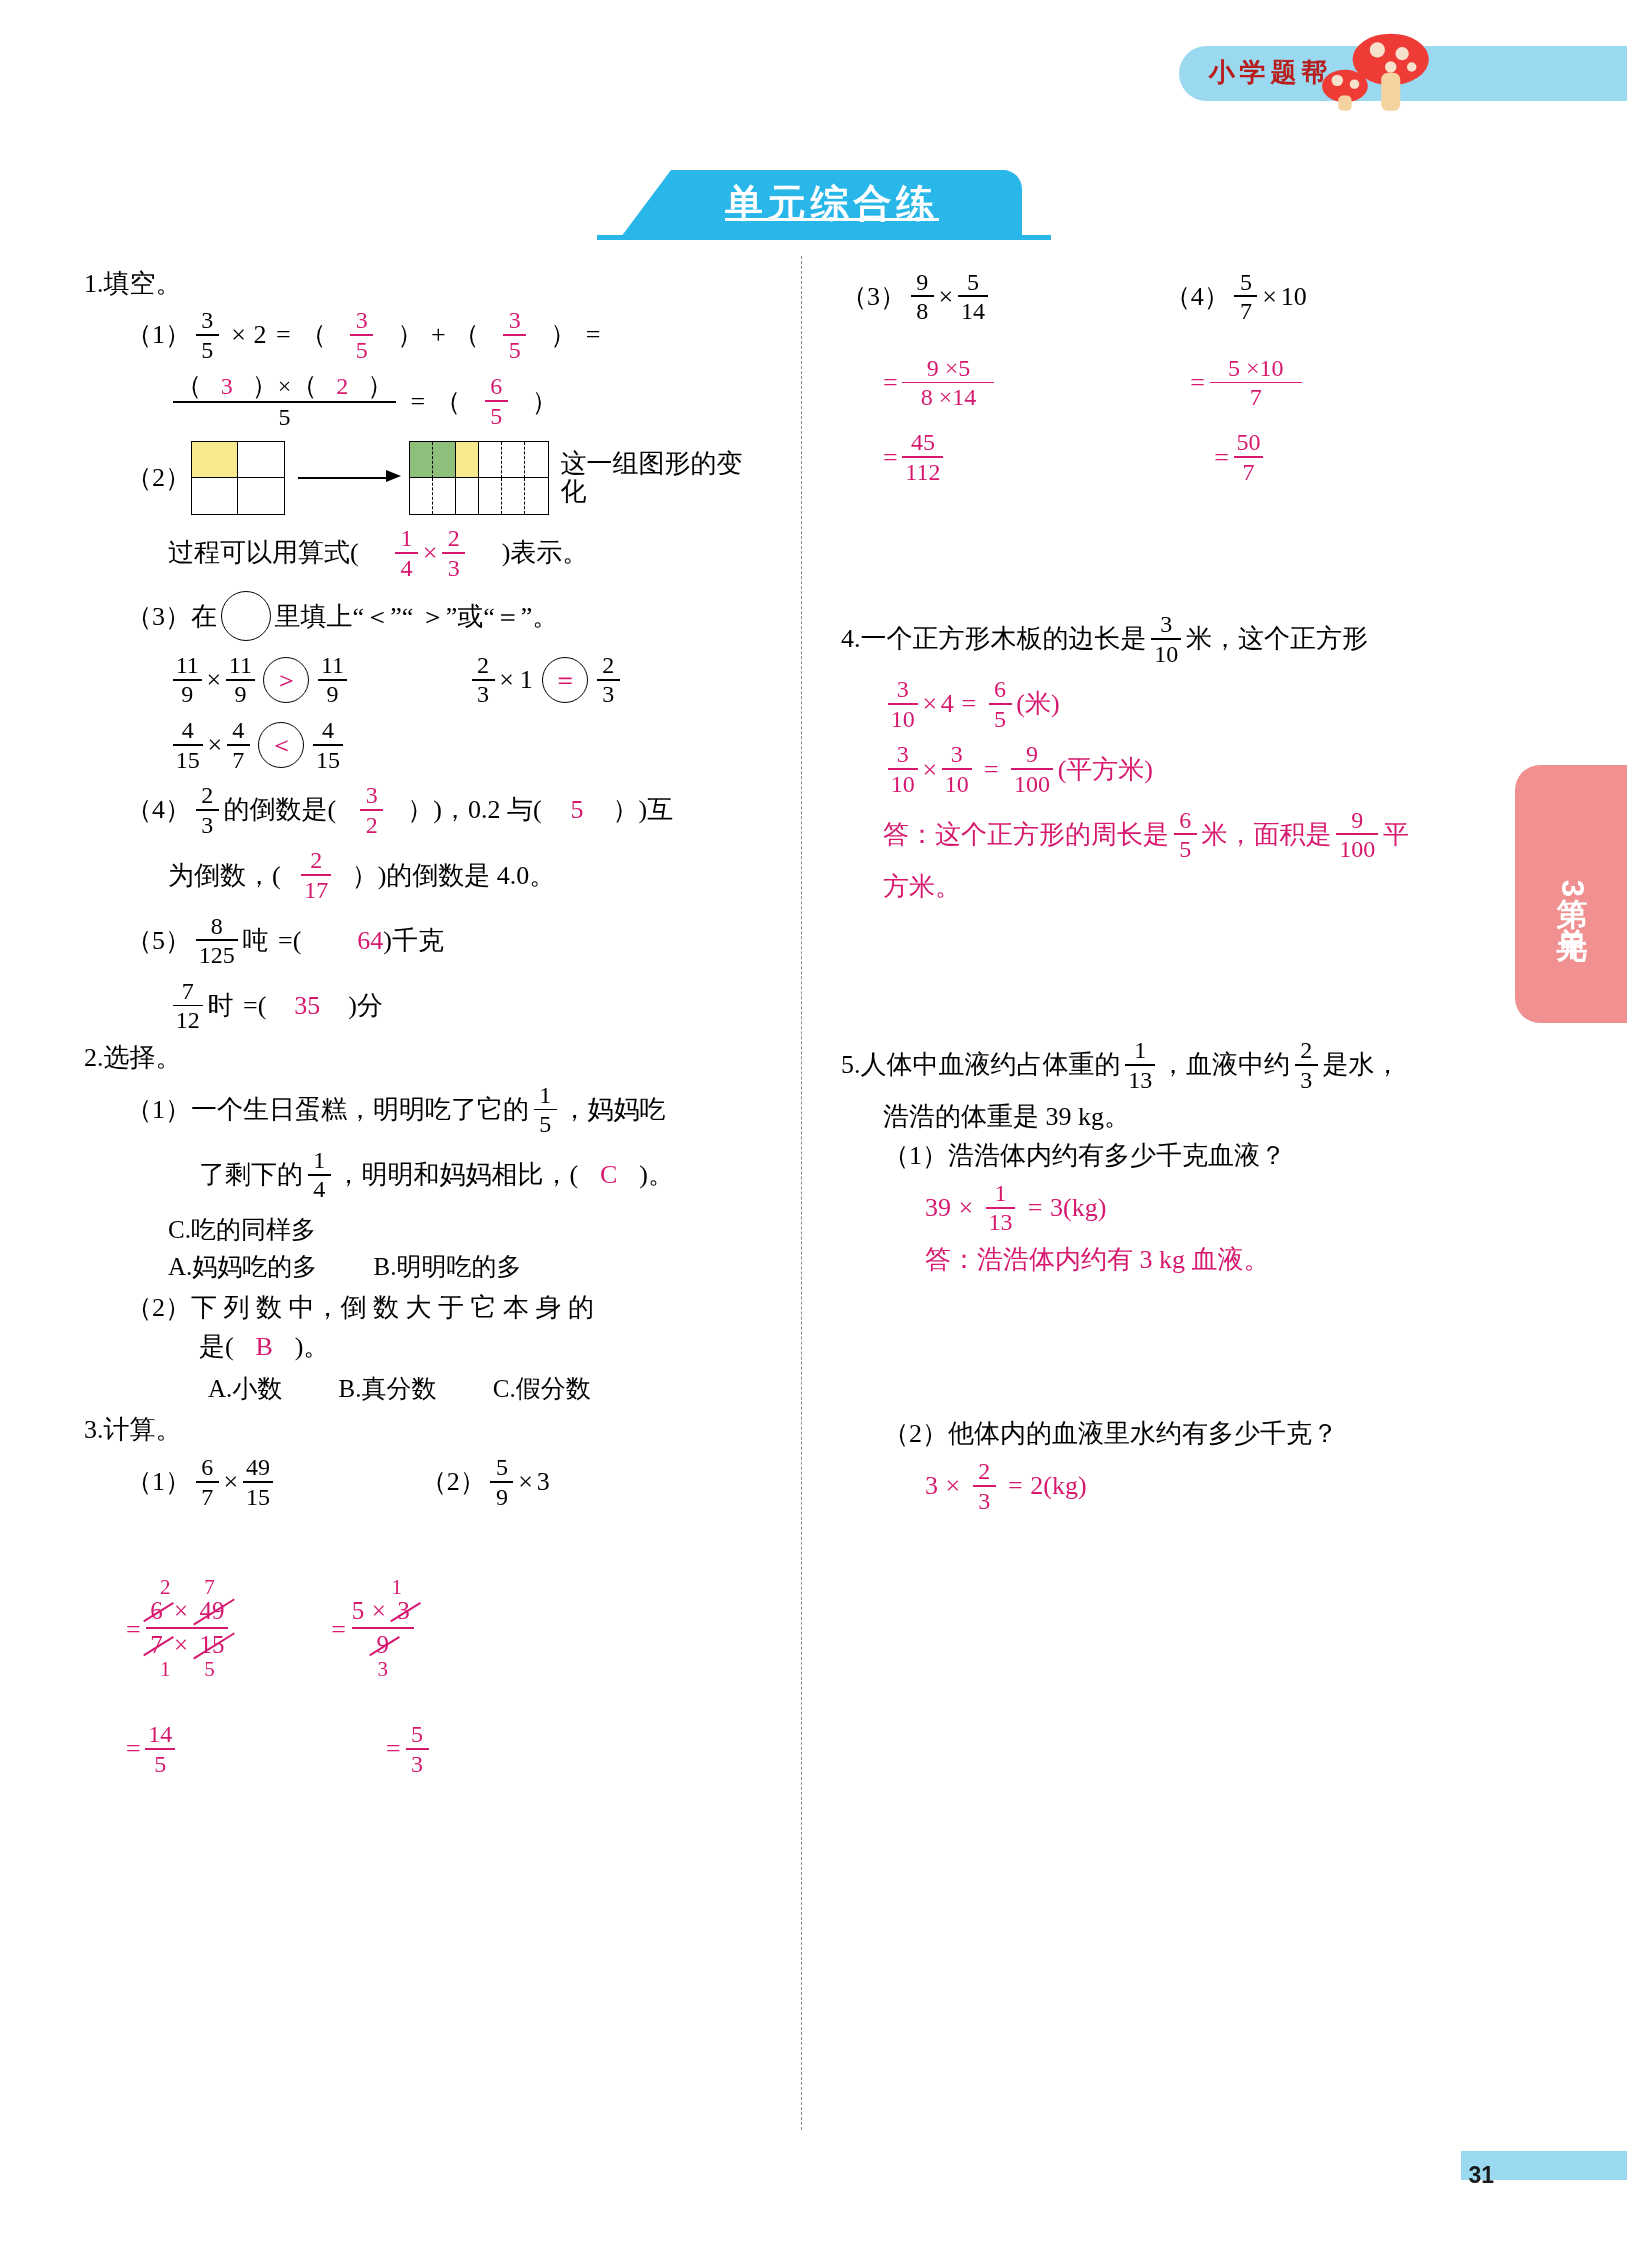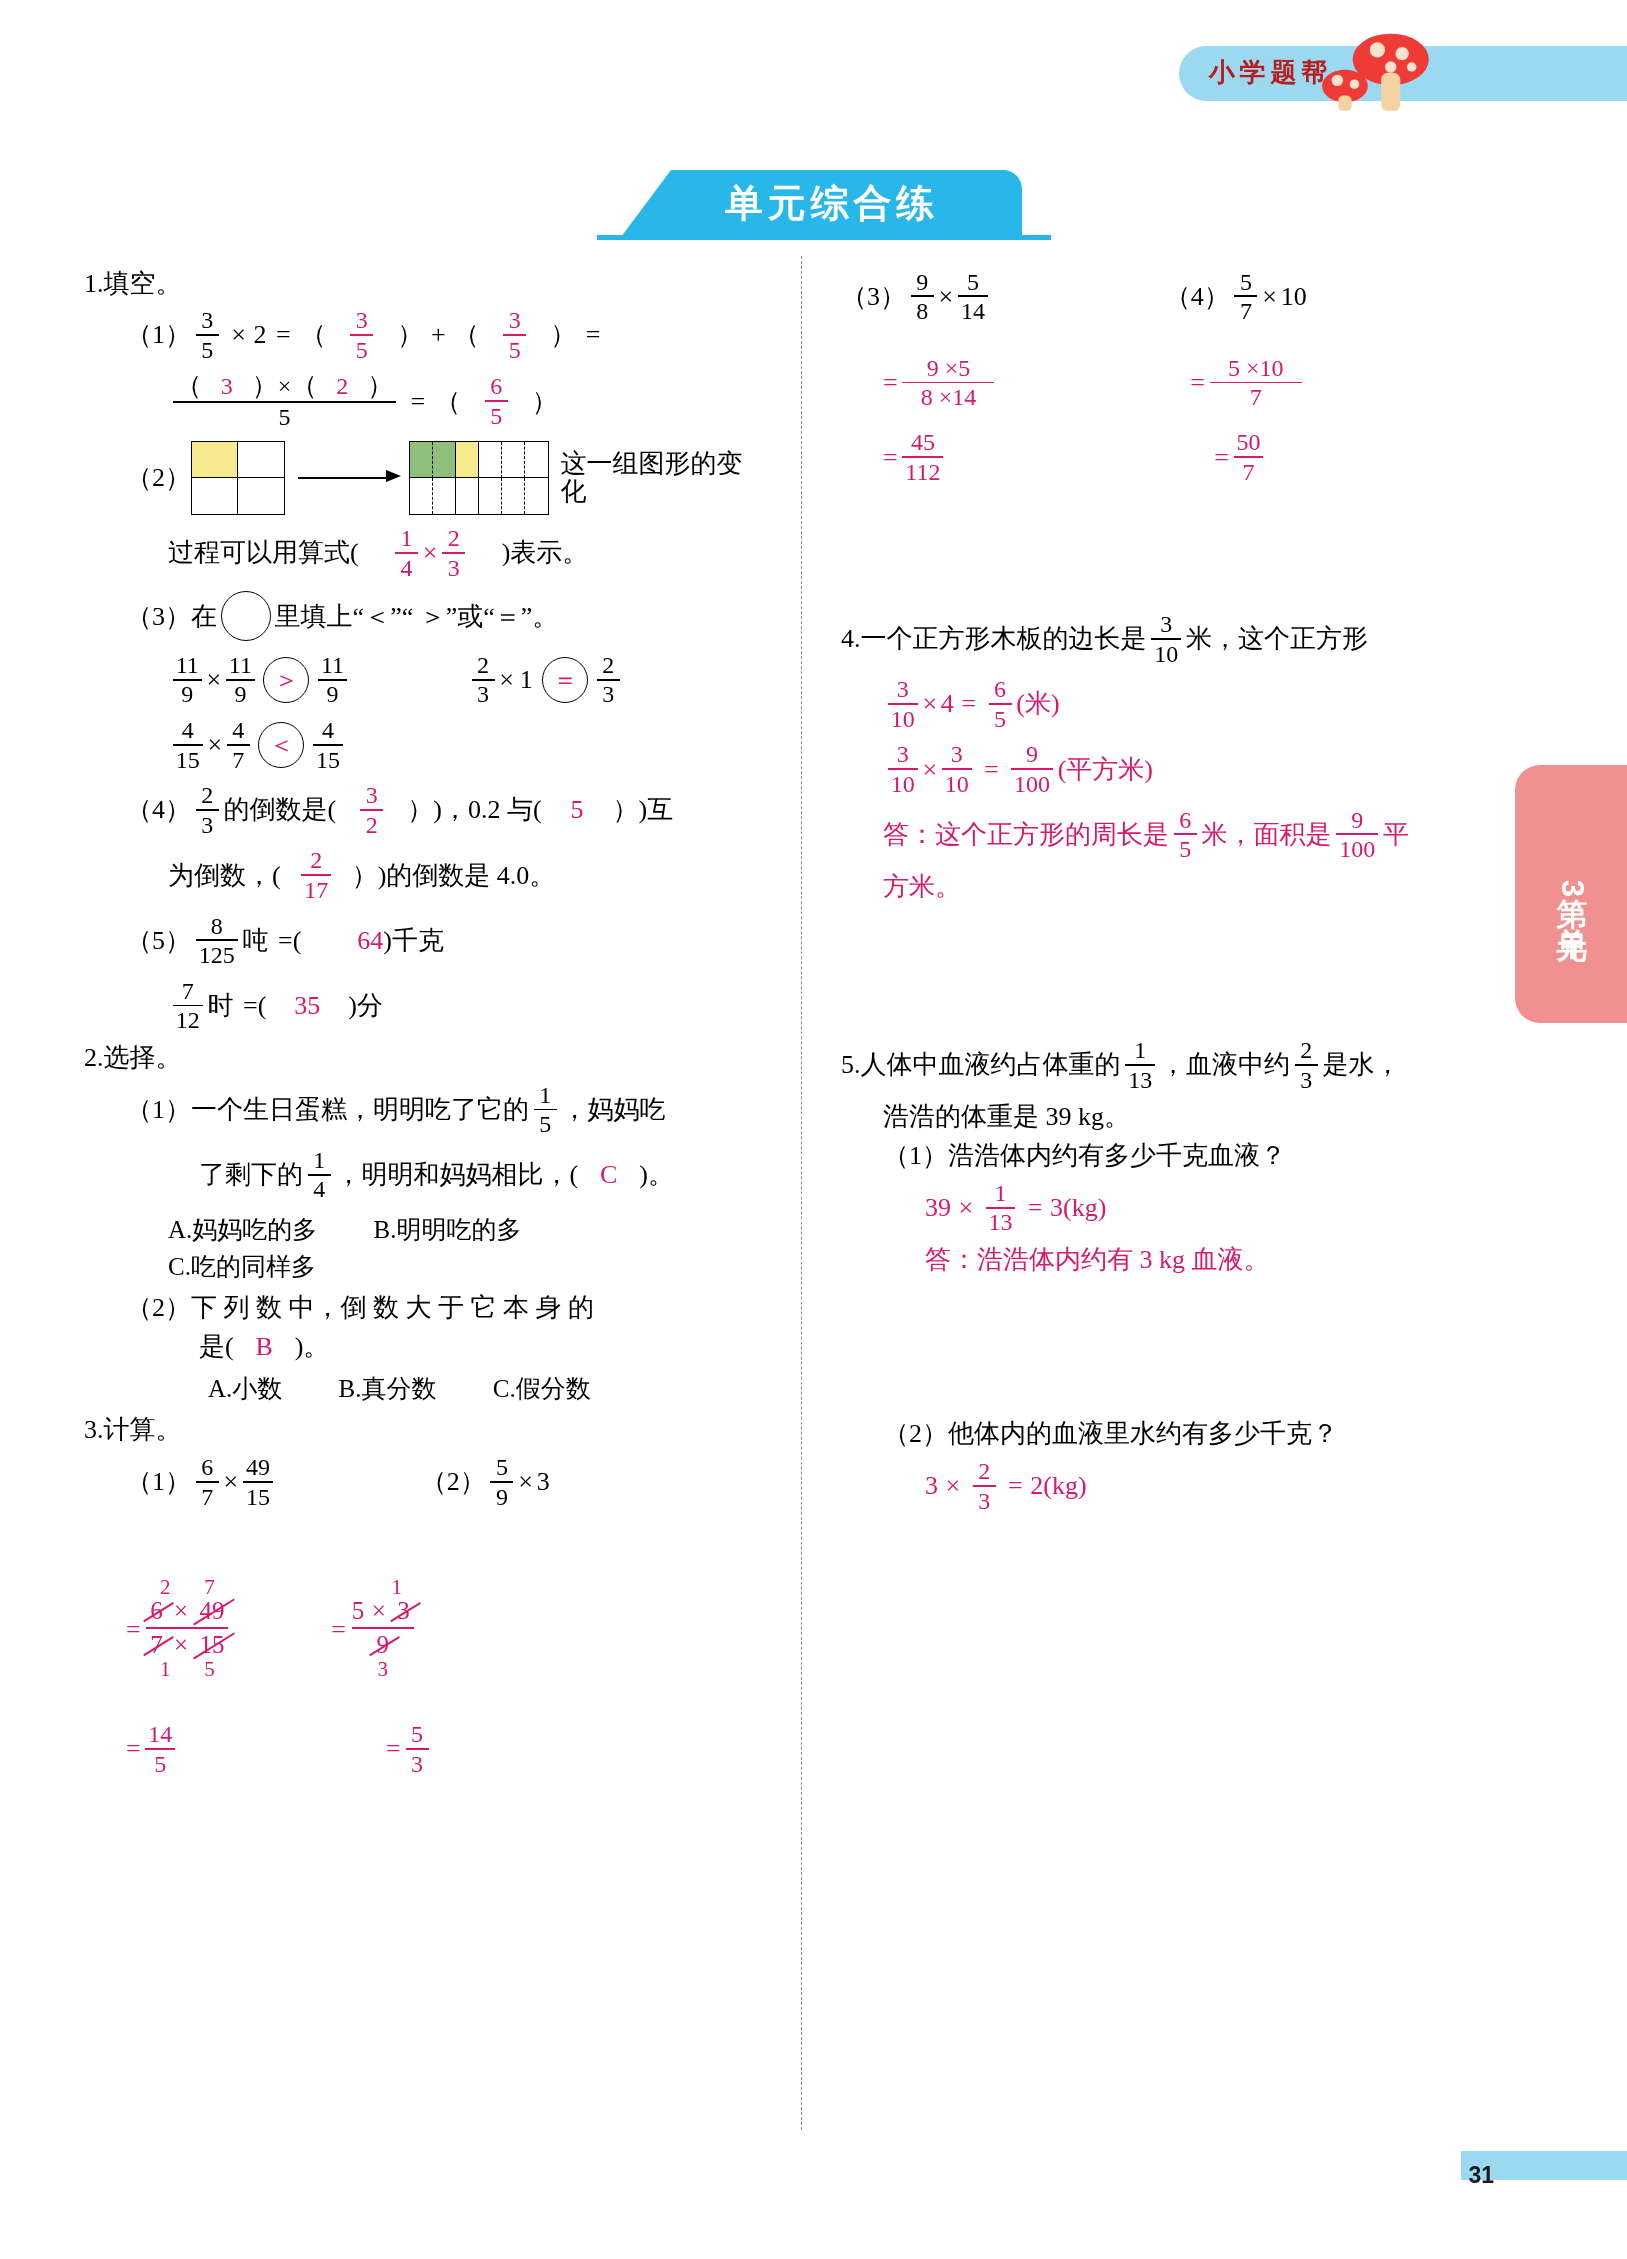--- a/index.html
+++ b/index.html
@@ -27,21 +27,21 @@
   .title-rule{position:absolute;top:65px;left:597px;width:454px;height:4.8px;background:#29b6e8;}
   .title-chip{position:absolute;top:0;left:621px;width:401px;height:67px;}
   .title-chip .shape{
     position:absolute;inset:0;background:#29b6e8;
     clip-path:polygon(50px 0, 401px 0, 401px 67px, 0 67px);
     border-top-left-radius:5.7px;border-top-right-radius:19px;
   }
   .title-chip .label{
     position:absolute;inset:0;display:flex;align-items:center;justify-content:center;
     color:#fff;font-family:"Liberation Sans","DejaVu Sans",sans-serif;
-    font-size:38px;font-weight:700;letter-spacing:4.8px;padding-left:21px;
+    font-size:38px;font-weight:700;letter-spacing:4.8px;padding-left:21px;text-decoration:underline;
   }
   
   .side-tab{
     position:absolute;top:765px;right:0;width:113px;height:258px;
     background:#f09090;border-top-left-radius:25px;border-bottom-left-radius:25px;
   }
   .side-tab .vtxt{
     position:absolute;left:0;right:0;top:0;bottom:0;
     display:flex;align-items:center;justify-content:center;
     color:#fff;font-family:"Liberation Sans","DejaVu Sans",sans-serif;
@@ -408,25 +408,25 @@
     <span class="fr">
       <span class="num">1</span>
         <span class="bar"></span>
       <span class="den">4</span>
       </span>
     <span>，明明和妈妈相比，(</span>
     <span class="v ans" style="min-width:61px;text-align:center;display:inline-block">C</span>
     <span>)。</span>
   </div>
   <div class="opt">
+    <span>C.吃的同样多</span>
+  </div>
+  <div class="opt">
     <span>A.妈妈吃的多</span>
     <span>B.明明吃的多</span>
-  </div>
-  <div class="opt">
-    <span>C.吃的同样多</span>
   </div>
 
   <div class="line ind1" style="margin-bottom:0">
     <span>（2）</span>
     <span>下 列 数 中，倒 数 大 于 它 本 身 的</span>
   </div>
   <div class="line ind3">
     <span>是(</span>
     <span class="v ans" style="min-width:61px;text-align:center;display:inline-block">B</span>
     <span>)。</span>

